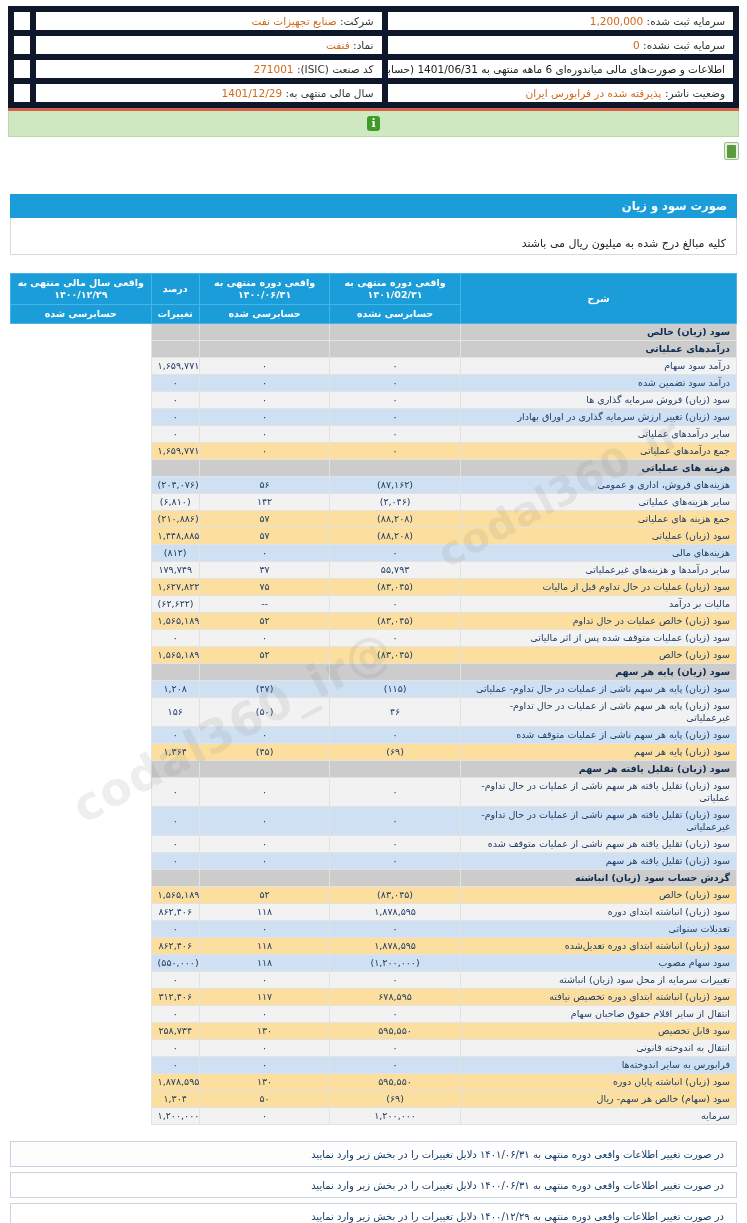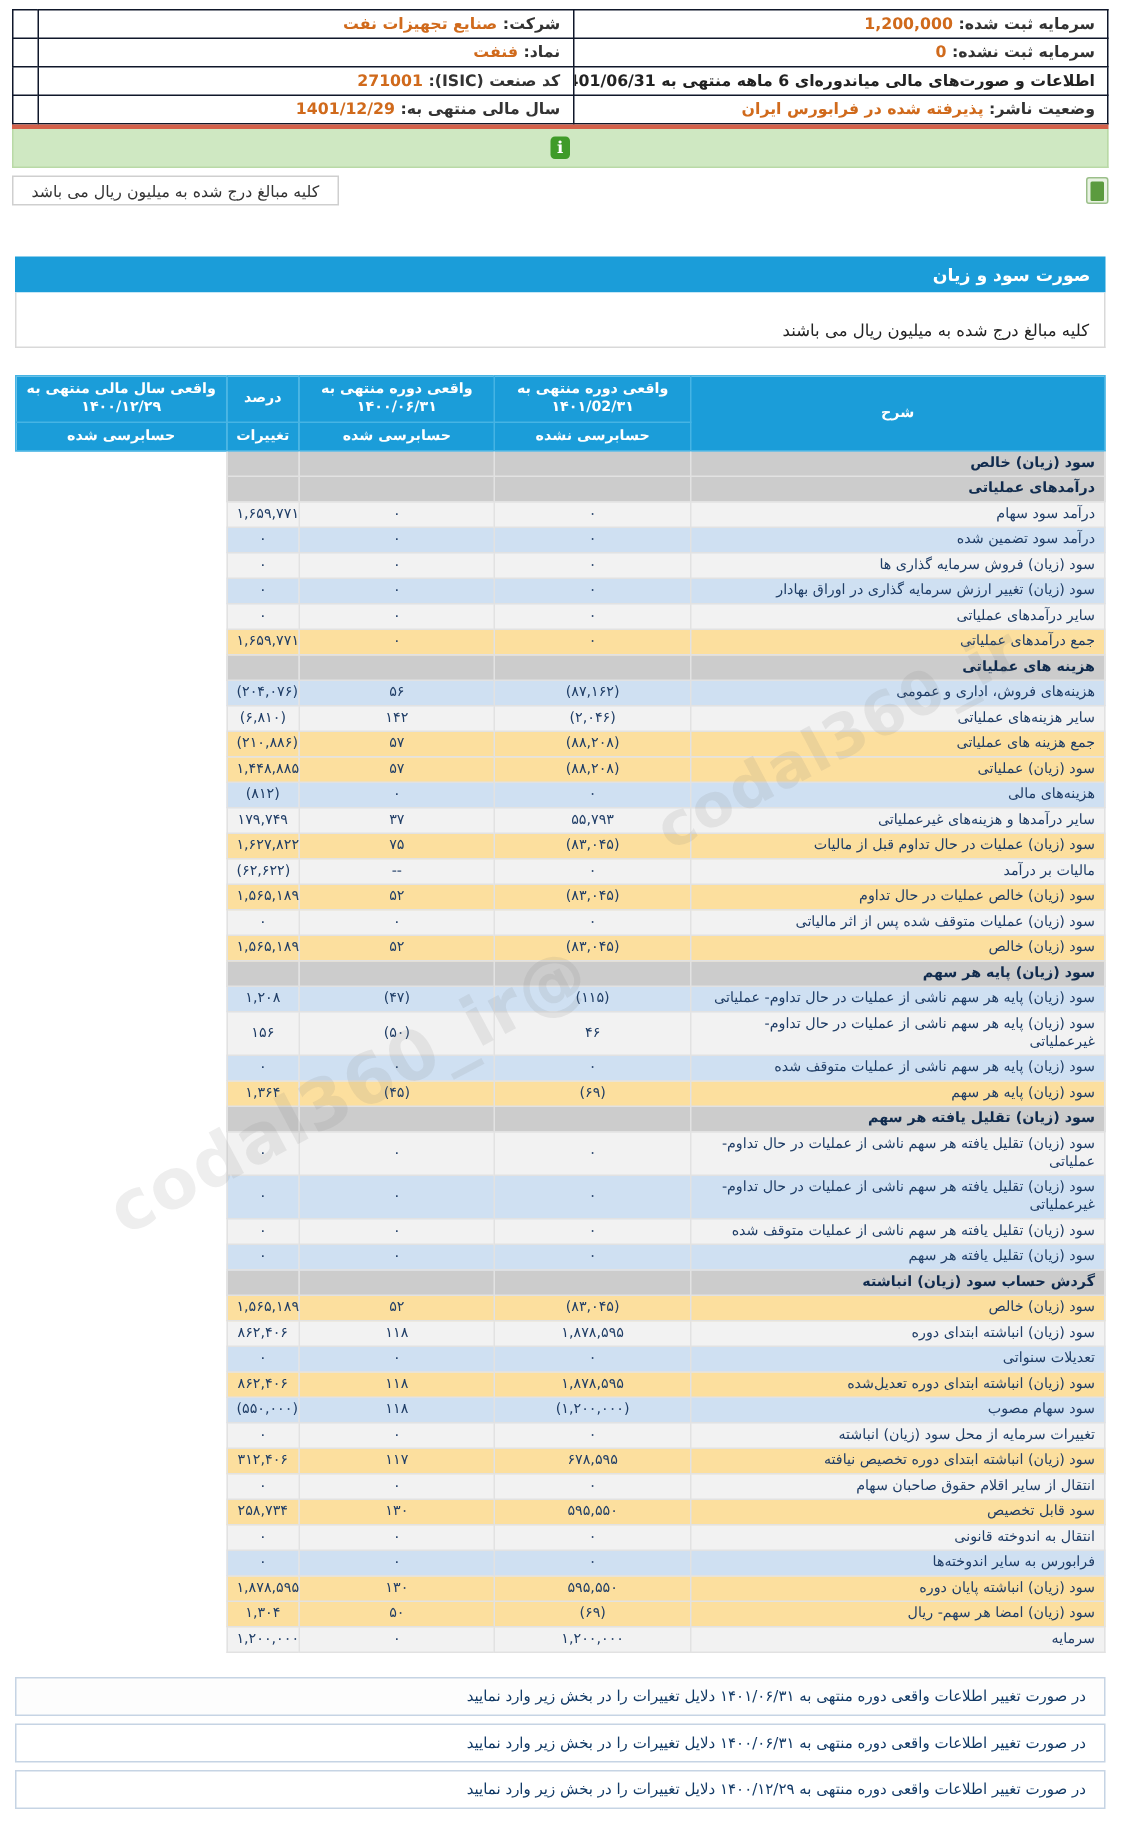--- a/index.html
+++ b/index.html
@@ -39,27 +39,26 @@
   
   .topwrap { padding: 6px 8px 0 8px; }
   table.info {
     width: 100%;
     border-collapse: collapse;
     font-size: 10.5px;
     color: #222;
     table-layout: fixed;
   }
   table.info td {
-    border: 1px solid #0f172a;
+    border: 6px solid #0f172a;
     padding: 3px 8px;
     height: 18px;
     vertical-align: middle;
     white-space: nowrap;
     overflow: hidden;
-    font-weight: bold;
   }
   table.info td.lbl-r { text-align: right; }
   .lblk { color: #333; }
   .valorange { color: #d06a1c; }
   .valnum { color: #d06a1c; font-family: "DejaVu Sans", sans-serif; }
   td.corner { border: none; background: transparent; width: 14px; }
 
   .redline {
     height: 3px;
     background: #d4614a;
@@ -268,21 +267,20 @@
 </div>
 
 <div class="redline"></div>
 
 <div class="greenbar">
   <span class="i-badge">i</span>
 </div>
 
 <div class="riallinewrap">
   <div class="excel-ico"></div>
-  <div class="rialbox">کلیه مبالغ درج شده به میلیون ریال می باشد</div>
 </div>
 
 <div class="spacer-lg"></div>
 
 <div class="sec-wrap">
   <div class="sec-title">صورت سود و زیان</div>
   <div class="sec-note">کلیه مبالغ درج شده به میلیون ریال می باشند</div>
 </div>
 
 <div class="tbl-wrap">
@@ -555,21 +553,21 @@
           <td class="num">۰</td>
           <td class="num">۰</td>
         </tr>
         <tr class="r-yellow">
           <td class="desc">سود (زیان) انباشته پایان دوره</td>
           <td class="num">۵۹۵,۵۵۰</td>
           <td class="num">۱۳۰</td>
           <td class="num">۱,۸۷۸,۵۹۵</td>
         </tr>
         <tr class="r-yellow">
-          <td class="desc">سود (زیان) امضا هر سهم- ریال</td>
+          <td class="desc">سود (سهام) خالص هر سهم- ریال</td>
           <td class="num neg">(۶۹)</td>
           <td class="num">۵۰</td>
           <td class="num">۱,۳۰۴</td>
         </tr>
         <tr class="r-white">
           <td class="desc">سرمایه</td>
           <td class="num">۱,۲۰۰,۰۰۰</td>
           <td class="num">۰</td>
           <td class="num">۱,۲۰۰,۰۰۰</td>
         </tr>

